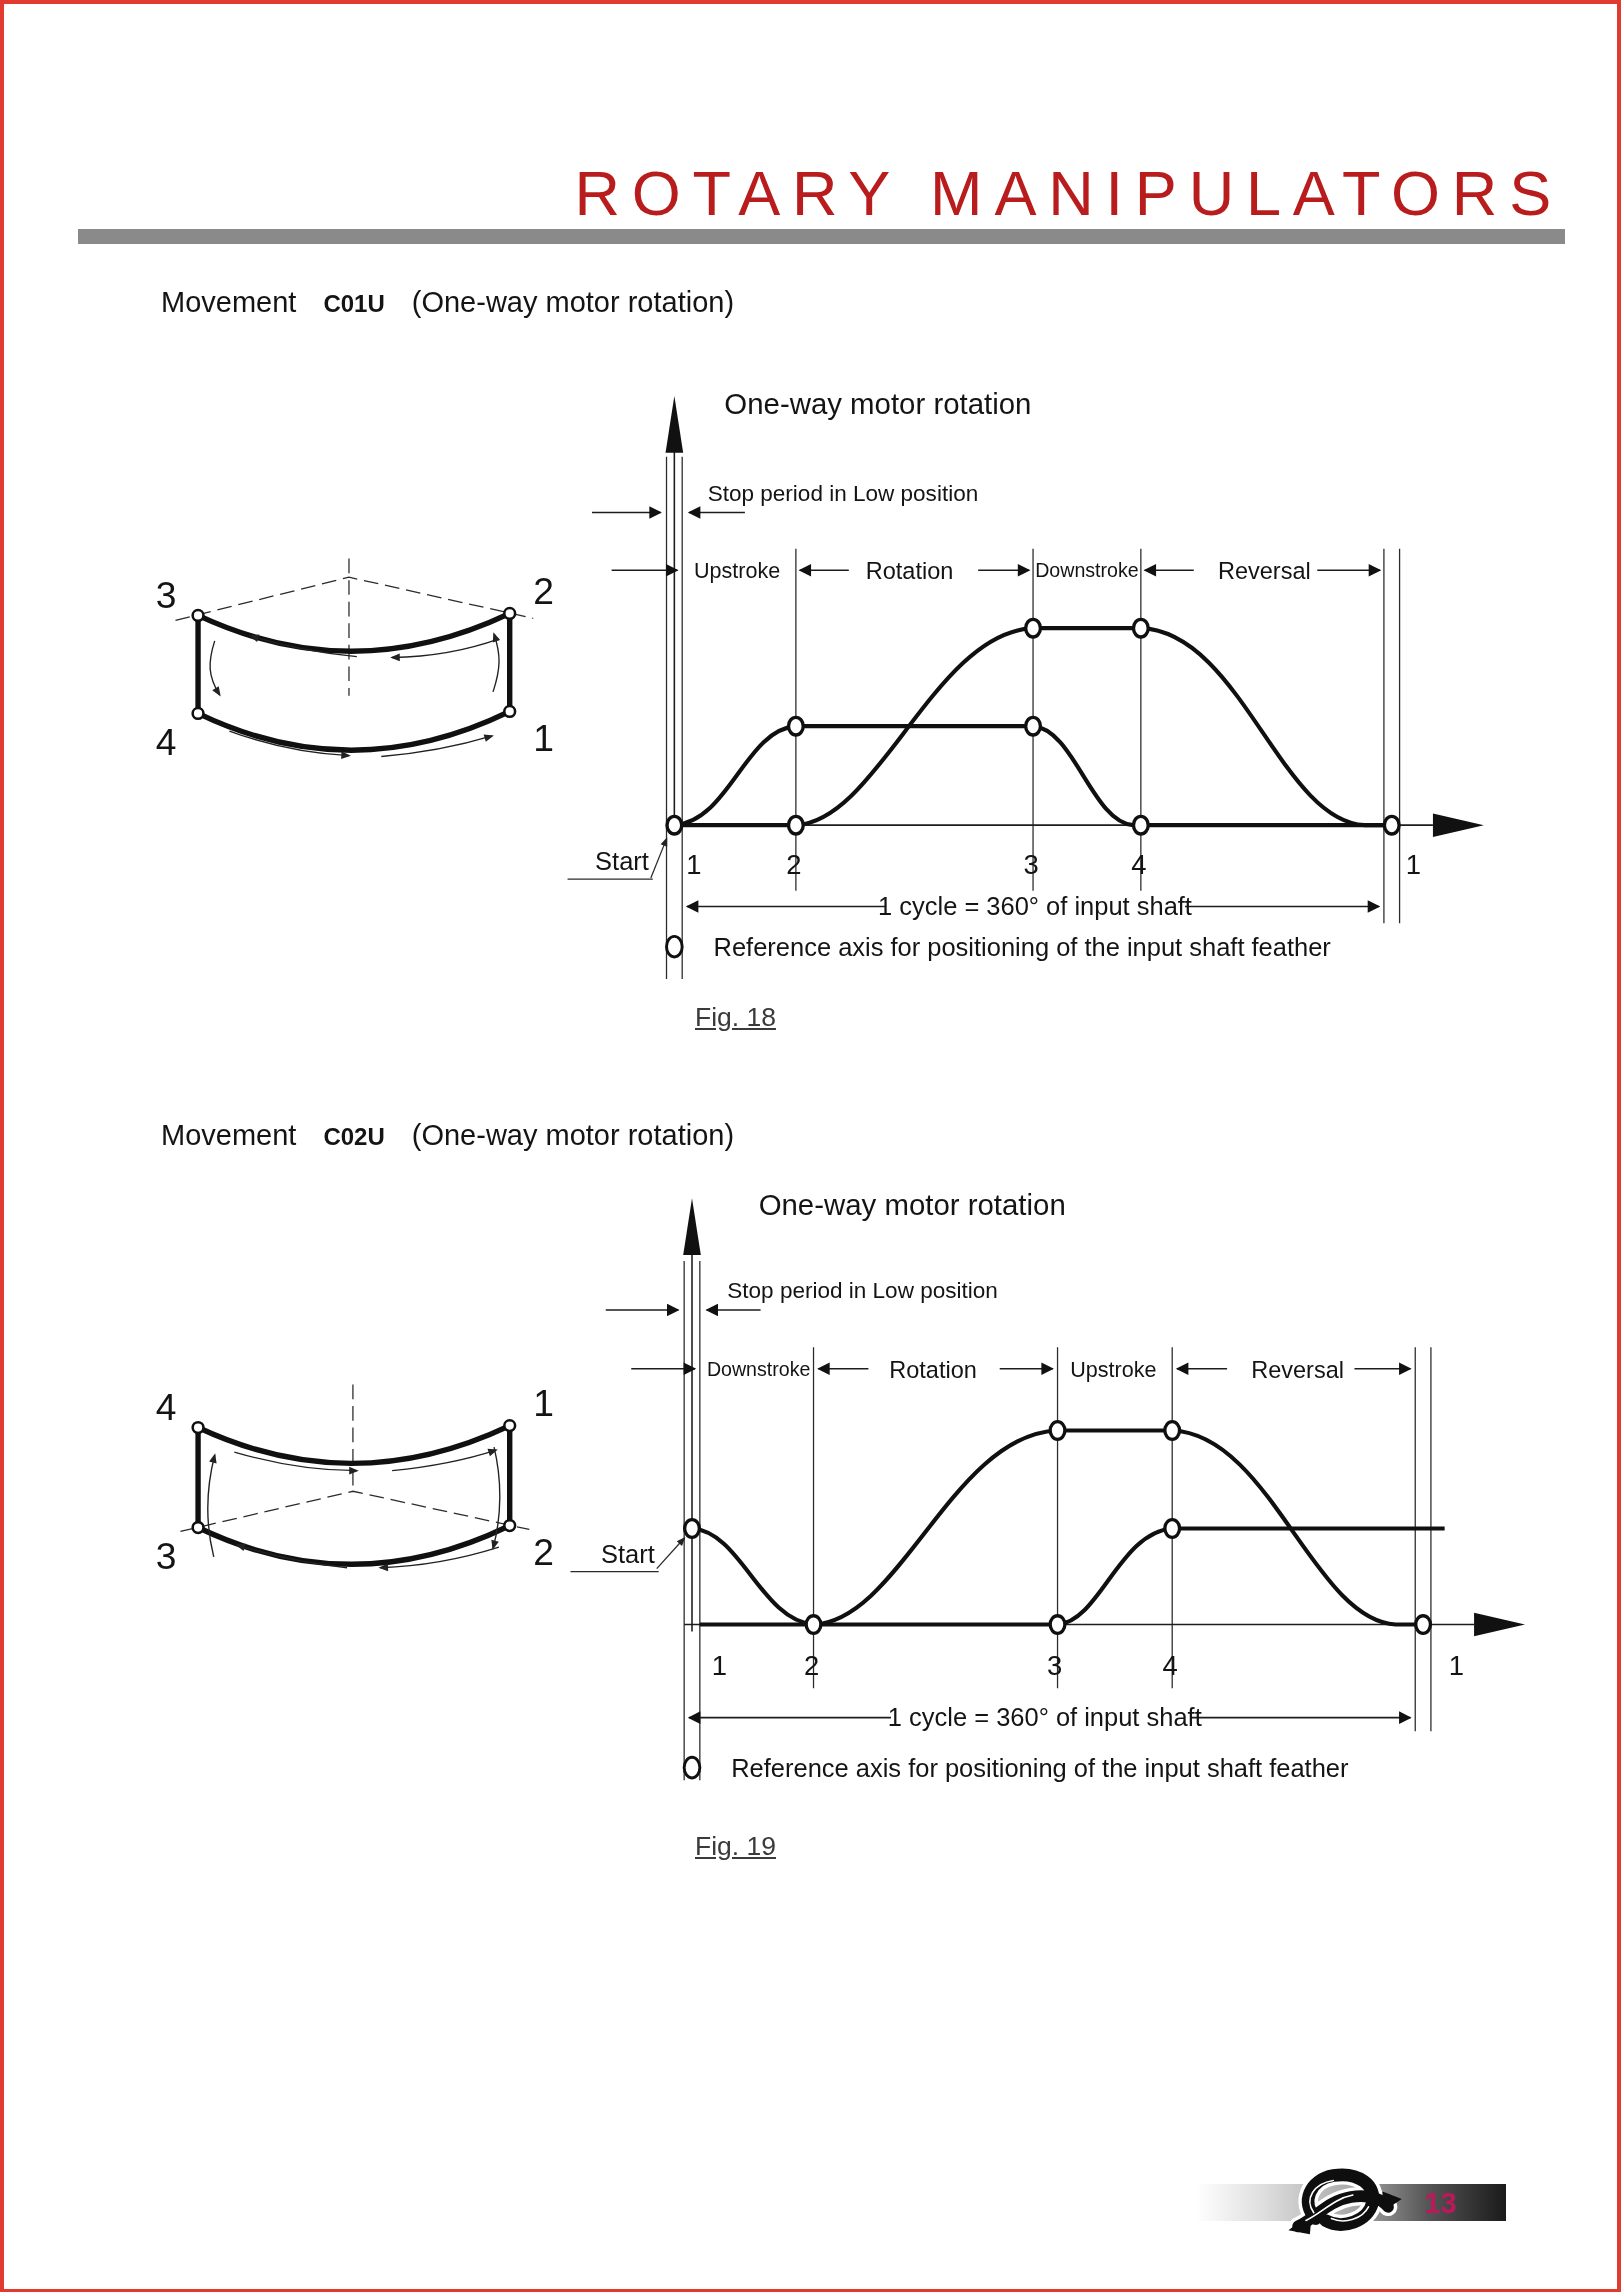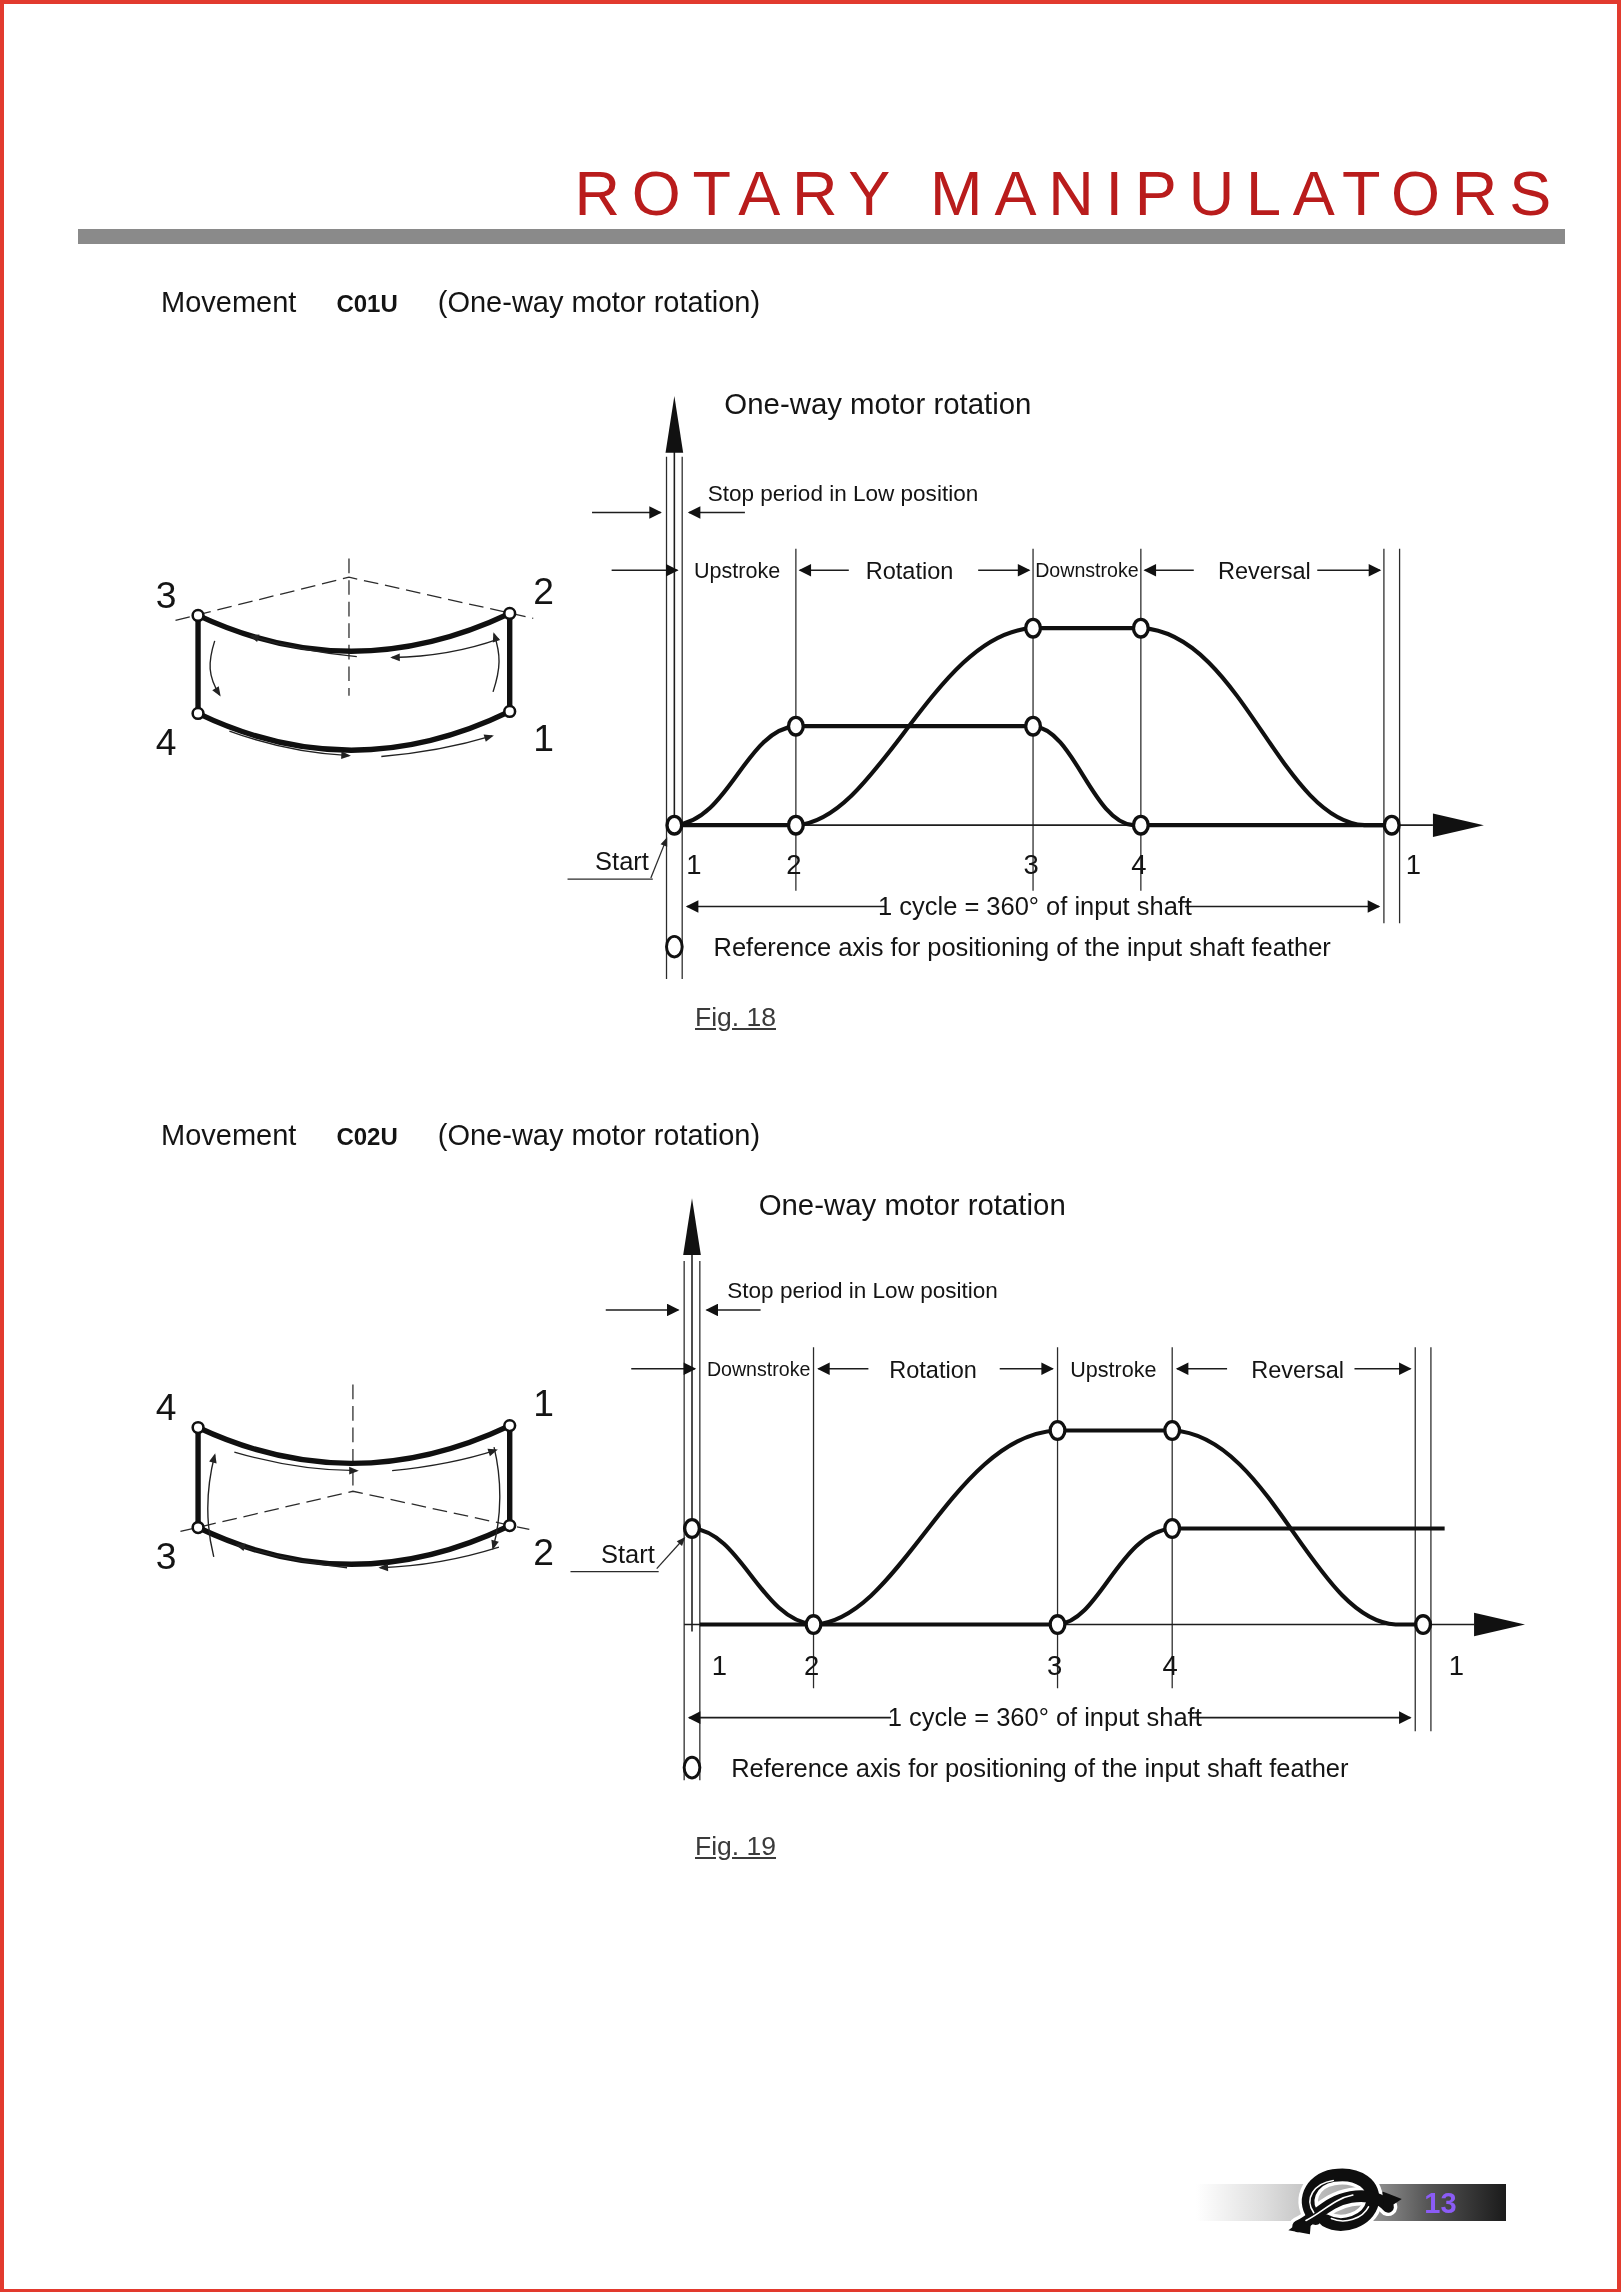--- a/index.html
+++ b/index.html
@@ -6,29 +6,29 @@
   .page{
     position:relative;width:1621px;height:2293px;background:#ffffff;
     font-family:"Liberation Sans",sans-serif;color:#111;overflow:hidden;
     box-sizing:border-box;border:4.9px solid #e23a2e;
   }
   .abs{position:absolute;}
   .models{left:76px;top:104px;font-size:33px;line-height:42px;letter-spacing:2.9px;color:#1c1c1c;}
   .main-title{left:412px;top:153px;width:1147px;text-align:right;font-size:63px;letter-spacing:11.8px;color:#b91c1c;white-space:nowrap;}
   .rule{left:74px;top:225px;width:1487px;height:14.7px;background:#8a8a8a;}
   .sec-head{left:152px;top:245px;font-size:30px;font-weight:bold;letter-spacing:2.5px;color:#9b9b9b;}
-  .mv{left:157px;display:flex;align-items:baseline;gap:40px;color:#141414;}
+  .mv{left:157px;display:flex;align-items:baseline;gap:27px;color:#141414;}
   .mv .lbl{font-size:29px;}
   .mv .code{font-size:24px;font-weight:bold;}
   .mv .note{font-size:29px;}
   .caption{width:196px;text-align:left;font-size:26.5px;color:#3a3a3a;z-index:3;text-decoration:underline;}
   .para{left:157px;top:1909px;width:1323px;font-size:28px;line-height:40px;color:#101010;}
   .footer-bar{left:1192px;top:2180px;width:310px;height:37px;
     background:linear-gradient(90deg,#ffffff 0%,#dedede 22%,#a5a5a5 52%,#555555 75%,#1b1b1b 100%);}
-  .page-num{left:1407px;top:2183px;width:59px;text-align:center;font-size:29px;font-weight:bold;color:#8b5cf6;z-index:4;}
+  .page-num{left:1407px;top:2183px;width:59px;text-align:center;font-size:29px;font-weight:bold;color:#be185d;z-index:4;}
   svg{position:absolute;left:0;font-family:"Liberation Sans",sans-serif;}
   svg text{fill:#141414;}
   .thin{stroke:#2b2b2b;stroke-width:1.3;fill:none;}
   .dim{stroke:#1d1d1d;stroke-width:1.6;fill:none;}
   .curve{stroke:#101010;stroke-width:4.2;fill:none;}
   .thick{stroke:#101010;stroke-width:5.5;fill:none;}
   .dash{stroke:#2b2b2b;stroke-width:1.3;fill:none;stroke-dasharray:15 7;}
   .mk{fill:#ffffff;stroke:#101010;stroke-width:3.4;}
   .dot{fill:#ffffff;stroke:#101010;stroke-width:2.6;}
   .flow{stroke:#222;stroke-width:1.4;fill:none;}

